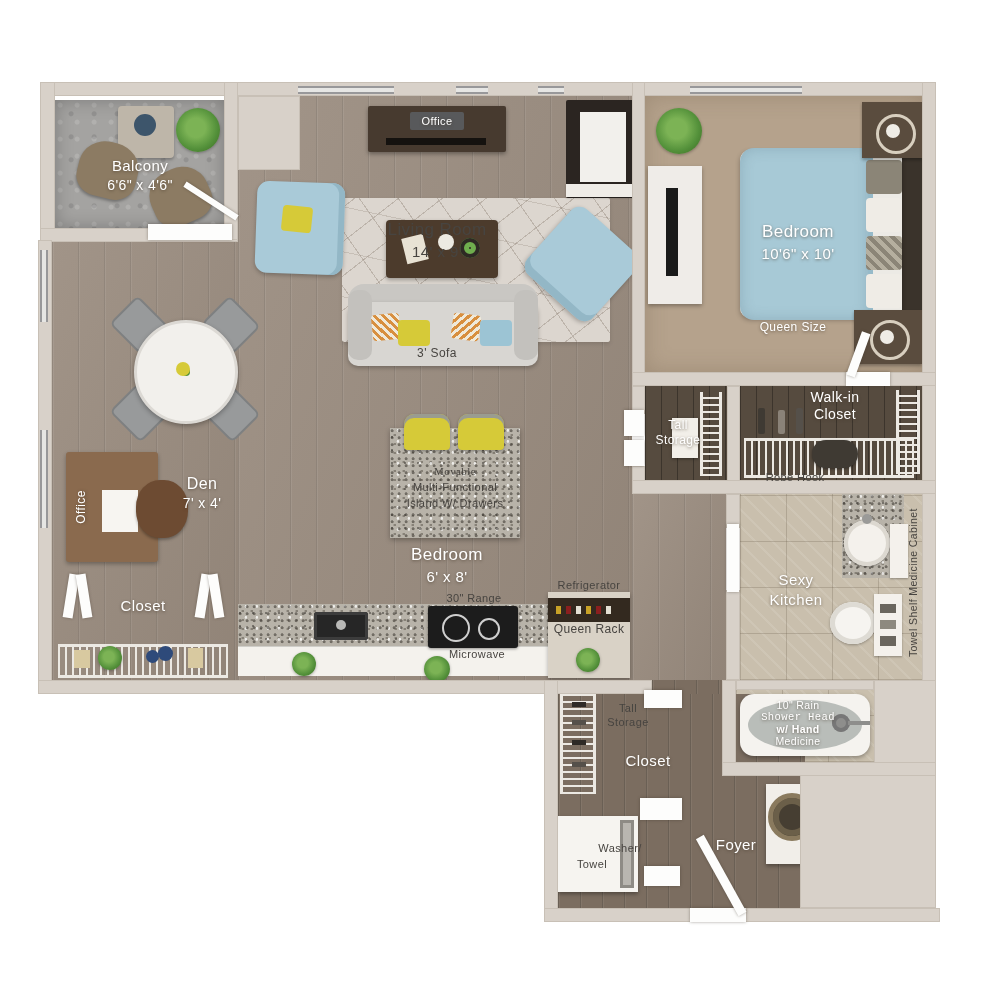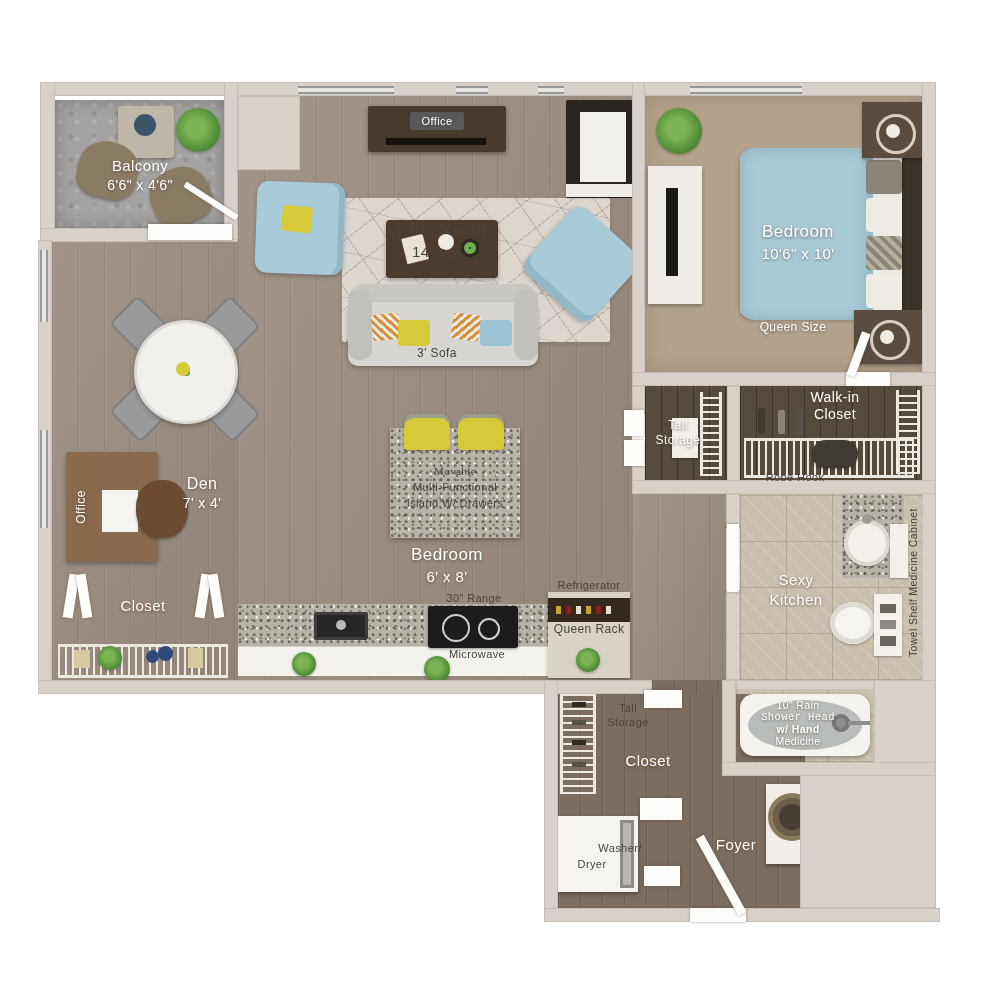--- a/index.html
+++ b/index.html
@@ -271,16 +271,16 @@
   <div class="lbl s11 dk" style="left:589px;top:585px;">Refrigerator</div>
   <div class="lbl s12 dk" style="left:589px;top:630px;">Queen Rack</div>
   <div class="lbl s16 s15" style="left:202px;top:484px;font-size:16px;">Den</div>
   <div class="lbl s14" style="left:202px;top:504px;">7' x 4'</div>
   <div class="lbl s12 vert" style="left:82px;top:507px;">Office</div>
   <div class="lbl s15" style="left:143px;top:606px;">Closet</div>
   <div class="lbl s11 dk" style="left:628px;top:708px;">Tall</div>
   <div class="lbl s11 dk" style="left:628px;top:722px;">Storage</div>
   <div class="lbl s15" style="left:648px;top:761px;">Closet</div>
   <div class="lbl s11 dk" style="left:592px;top:848px;margin-left:28px;">Washer/</div>
-  <div class="lbl s11 dk" style="left:592px;top:864px;">Dryer</div>
+  <div class="lbl s11 dk" style="left:592px;top:864px;">Towel</div>
   <div class="lbl s15" style="left:736px;top:845px;">Foyer</div>
 
 </div>
 
 </body></html>

